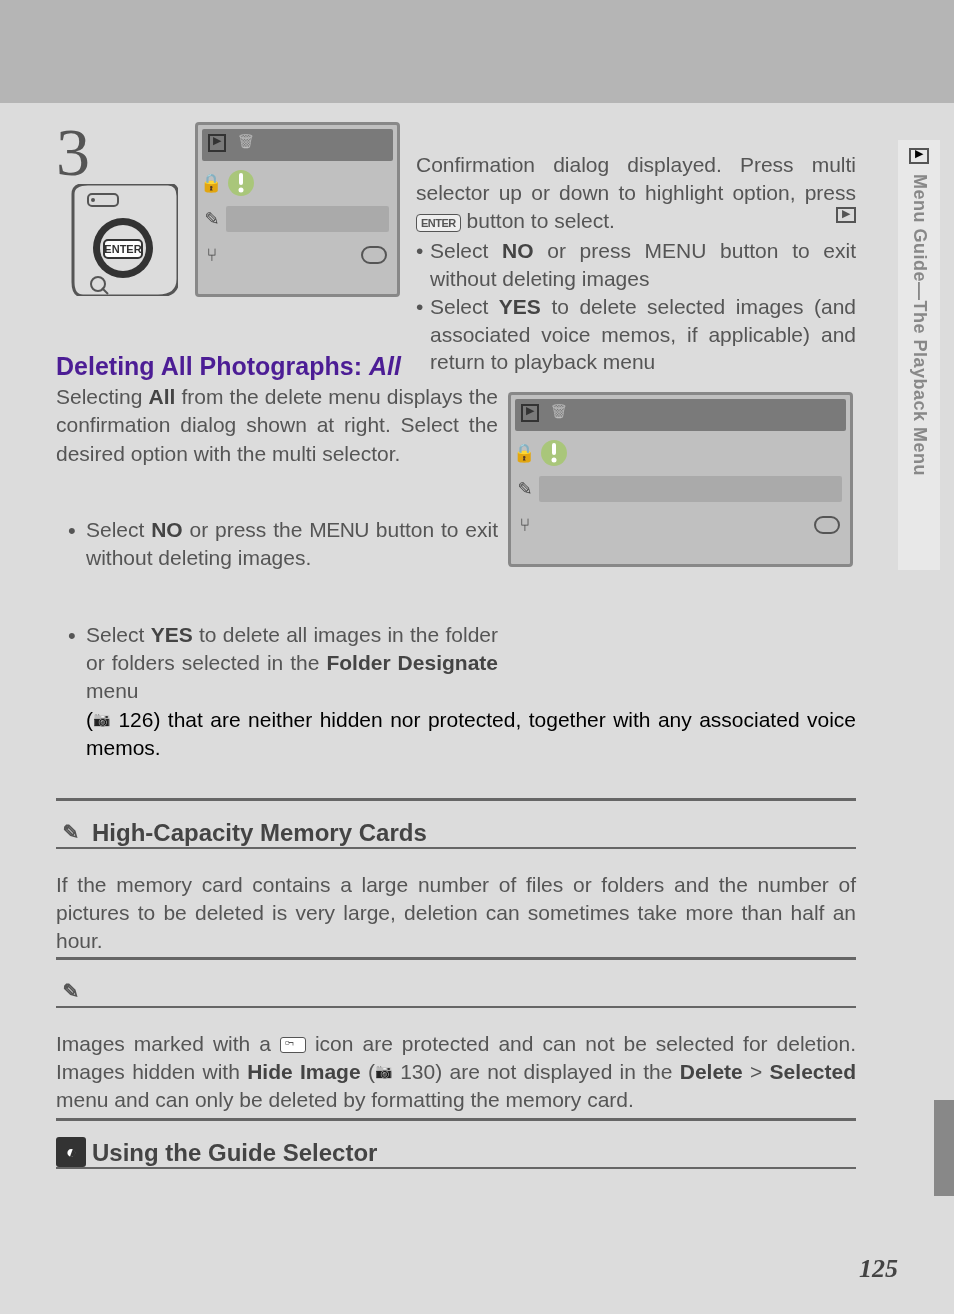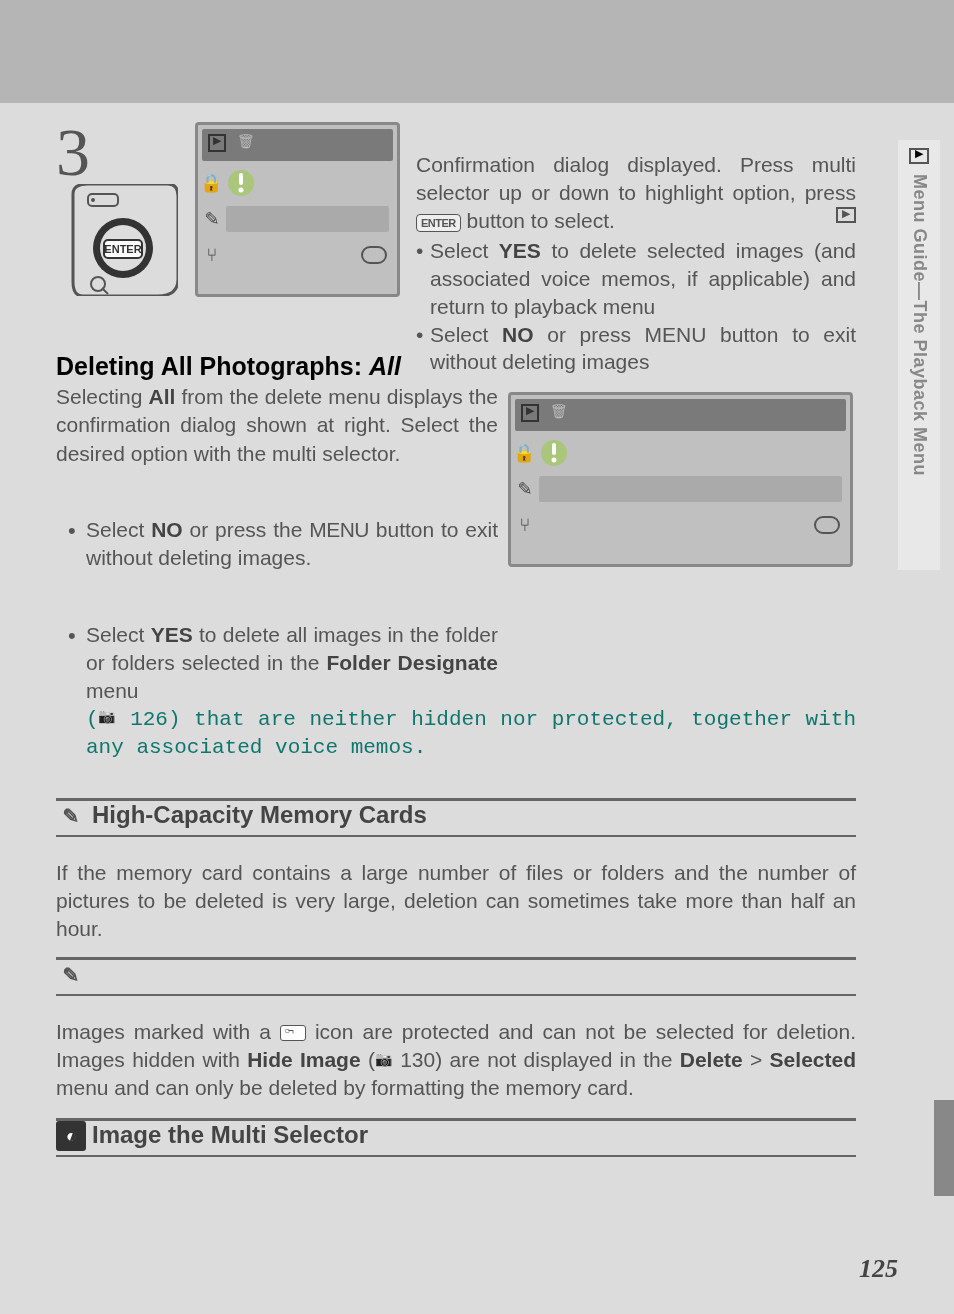--- a/index.html
+++ b/index.html
@@ -111,36 +111,36 @@
   .inline-book::before { content:"📷"; font-size:14px; filter:grayscale(1); position:absolute; top:-3px; }
   .menu-btn { letter-spacing:-0.5px; }
   .bold { font-weight:700; color:#444; }
   
   .sec-del {
     position: absolute;
     left: 56px;
     top: 352px;
     width: 800px;
   }
-  .sec-del h3 { font-size: 25px; font-weight:800; color:#000000; margin-bottom:2px; }
+  .sec-del h3 { font-size: 25px; font-weight:800; color:#4c1d95; margin-bottom:2px; }
   .sec-del h3 .ital { font-style: italic; }
   .sec-del .para { width: 442px; font-size:21px; color:#555; line-height:1.35; text-align:justify; }
   .sec-del ul { list-style:none; margin-top:1px; }
   .sec-del li { font-size:21px; color:#555; line-height:1.35; padding-left:30px; position:relative; text-align:justify;margin-top:48px; }
   .sec-del li::before { content:"•"; position:absolute; left:12px; top:0; font-size:22px; }
   .sec-del .li1, .sec-del .li2a { width: 442px; }
-  .sec-del .li2b { width: 800px; padding-left:30px; font-size:21px; color:#0f766e; line-height:1.35; text-align:justify;font-family:Liberation Mono, monospace; }
+  .sec-del .li2b { width: 800px; padding-left:30px; font-size:21px; color:#000000; line-height:1.35; text-align:justify; }
   
   .note {
     position: absolute;
     left: 56px;
     width: 800px;
   }
   .note-hr-top { border-top: 3px solid #666; height: 0; }
-  .note-title-row { display:flex; align-items:flex-start; height:36px; border-bottom:2px solid #666; }
+  .note-title-row { display:flex; align-items:flex-end; height:48px; border-bottom:2px solid #666; }
   .note-icon { width:30px; height:30px; margin: 0 6px 0 0; display:inline-flex; align-items:center; justify-content:center; }
   .note-icon.pencil::before { content:"✎"; font-size:20px; color:#555; font-weight:bold; }
   .note-icon.lamp { width:30px; height:30px; background:#333; border-radius:3px; display:inline-flex; align-items:center; justify-content:center; }
   .note-icon.lamp::before { content:"◐"; color:#fff; font-size:18px; transform:rotate(20deg); }
   .note-title { font-size:24px; font-weight:800; color:#444; }
   .note-body { font-size:21px; color:#555; line-height:1.33; margin-top:22px; text-align:justify; }
   .note1 { top: 798px; }
   .note2 { top: 957px; }
   .note3 { top: 1118px; }
   .page-num {
@@ -215,22 +215,22 @@
       <span class="cap"></span>
     </div>
   </div>
 
   <div class="step3-text">
     <div class="just">
       <span>Confirmation dialog displayed.  Press multi selector up or down to highlight option, press </span><span class="inline-icon-enter">ENTER</span><span> button to select.</span>
       <span style="float:right" class="inline-play"></span>
     </div>
     <ul>
+      <li><span>Select </span><span class="bold">NO</span><span> or press MENU button to exit without deleting images</span></li>
       <li><span>Select </span><span class="bold">YES</span><span> to delete selected images (and associated voice memos, if applicable) and return to playback menu</span></li>
-      <li><span>Select </span><span class="bold">NO</span><span> or press MENU button to exit without deleting images</span></li>
     </ul>
   </div>
 
   <div class="sec-del">
     <h3>
       <span>Deleting All Photographs: </span><span class="ital">All</span>
     </h3>
     <div class="para">Selecting <span class="bold">All</span> from the delete menu displays the confirmation dialog shown at right.  Select the desired option with the multi selector.</div>
     <ul>
       <li class="li1">
@@ -286,18 +286,18 @@
     </div>
     <div class="note-body">
       <span>Images marked with a </span><span class="inline-key"></span><span> icon are protected and can not be selected for deletion. Images hidden with </span><span class="bold">Hide Image</span><span> (</span><span class="inline-book"></span><span> 130) are not displayed in the </span><span class="bold">Delete</span><span> &gt; </span><span class="bold">Selected</span><span> menu and can only be deleted by formatting the memory card.</span>
     </div>
   </div>
 
   <div class="note note3">
     <div class="note-hr-top"></div>
     <div class="note-title-row">
       <span class="note-icon lamp"></span>
-      <span class="note-title">Image the Multi Selector</span>
+      <span class="note-title">Using the Guide Selector</span>
     </div>
   </div>
 
   <div class="page-num">125</div>
 </div>
 
 </body></html>

